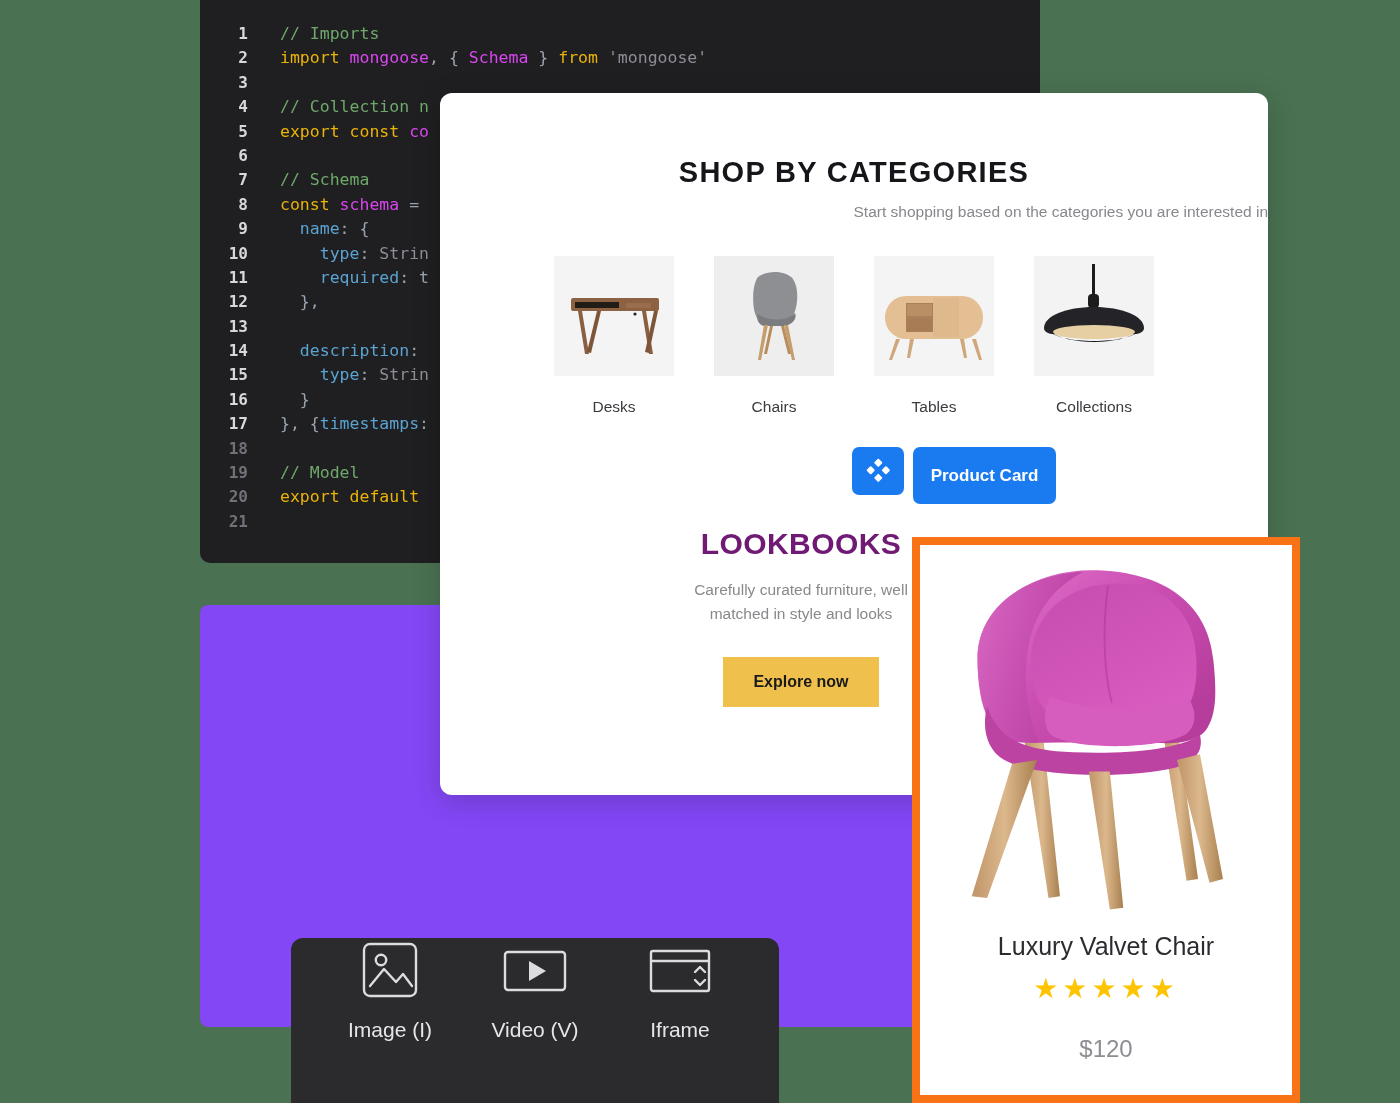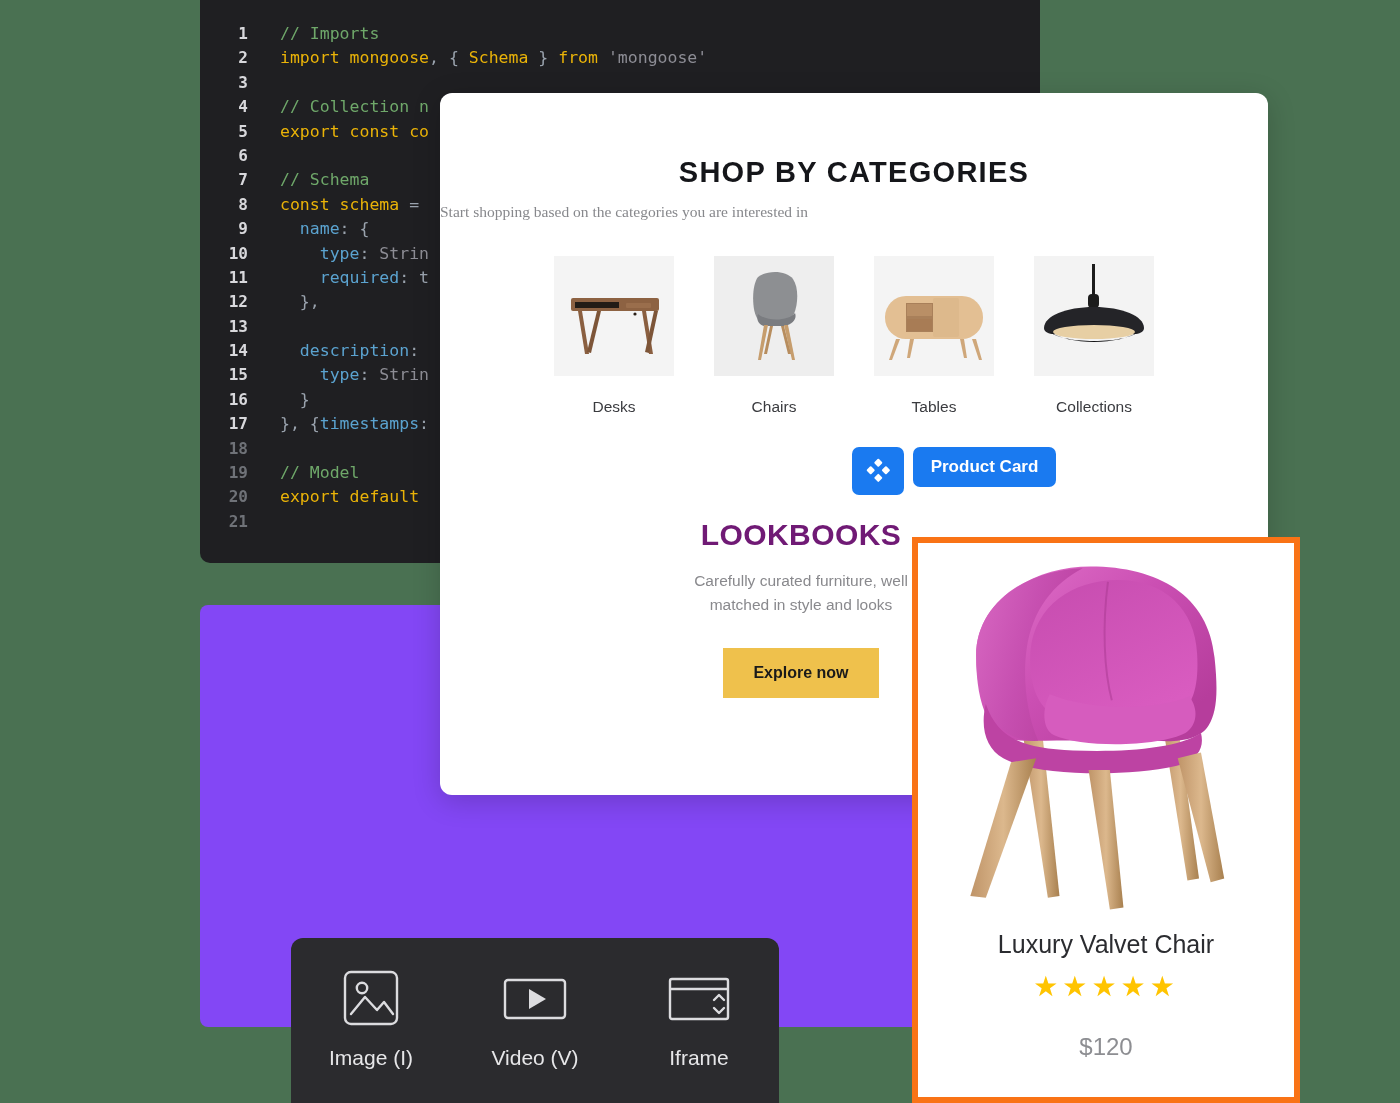--- a/index.html
+++ b/index.html
@@ -28,21 +28,21 @@
   }
   .gutter {
     width: 62px; min-width: 62px; text-align: right;
     color: #6f7278; padding-right: 14px;
     font-weight: bold; font-size: 16px;
   }
   .gutter.active { color: #d8d8dc; }
   .code-text { color: #c8c8cf; padding-left: 18px; }
   .tok-comment  { color: #6fa86a; }
   .tok-keyword  { color: #eab308; }
-  .tok-ident    { color: #eab308; }
+  .tok-ident    { color: #d946ef; }
   .tok-punct    { color: #9aa3ae; }
   .tok-string   { color: #8d8d95; }
   .tok-prop     { color: #5ba3d0; }
   .tok-plain    { color: #a8a8b0; }
 
   
   .purple-panel {
     position: absolute; left: 200px; top: 605px; width: 858px; height: 422px;
     background: #8347f5; border-radius: 8px; z-index: 2;
   }
@@ -52,22 +52,22 @@
     position: absolute; left: 440px; top: 93px; width: 828px; height: 702px;
     background: #ffffff; border-radius: 12px; z-index: 3;
     box-shadow: 0 6px 28px rgba(0,0,0,0.18);
     overflow: hidden;
   }
   .shop-title {
     text-align: center; margin-top: 63px;
     font-size: 29px; font-weight: bold; letter-spacing: 1.3px; color: #15161a;
   }
   .shop-sub {
-    text-align: left; margin-top: 14px;
-    font-size: 15.5px; color: #87888c; font-weight: normal; font-family: Liberation Serif, serif;
+    text-align: right; margin-top: 14px;
+    font-size: 15.5px; color: #87888c; font-weight: normal;
   }
   .cat-row {
     display: flex; justify-content: center; gap: 40px; margin-top: 35px;
   }
   .cat-item { width: 120px; }
   .cat-thumb {
     width: 120px; height: 120px; background: #f4f4f4;
     position: relative; overflow: hidden;
   }
   .cat-label {
@@ -77,21 +77,21 @@
   .btn-row {
     display: flex; justify-content: center; gap: 9px;
     margin-top: 31px; padding-left: 200px;
   }
   .icon-btn {
     width: 52px; height: 48px; background: #1a7af0; border-radius: 7px;
     display: flex; align-items: center; justify-content: center; border: none;
     cursor: pointer;
   }
   .label-btn {
-    height: 40px; background: #1a7af0; border-radius: 7px; border: none;
+    height: 57px; background: #1a7af0; border-radius: 7px; border: none;
     color: #fff; font-size: 17px; font-weight: bold; padding: 0 18px;
     cursor: pointer; font-family: "Liberation Sans", sans-serif;
   }
 
   .lookbooks {
     margin-top: 23px; text-align: center; padding-right: 106px;
   }
   .lb-title {
     font-size: 30px; font-weight: bold; letter-spacing: 0.4px; color: #701a75;
   }
@@ -100,42 +100,42 @@
   }
   .lb-btn {
     margin-top: 31px; background: #efc14c; border: none; color: #1a1a1a;
     font-size: 16px; font-weight: bold; padding: 16px 30px; cursor: pointer;
     font-family: "Liberation Sans", sans-serif;
   }
 
   
   .product-card {
     position: absolute; left: 912px; top: 537px; width: 388px; height: 566px;
-    background: #ffffff; border: 6px solid #f97316; z-index: 5;
+    background: #ffffff; border: 8px solid #f97316; z-index: 5;
     overflow: hidden;
   }
   .pc-image { height: 385px; position: relative; }
   .pc-name {
     text-align: center; font-size: 25px; color: #2b2c30; font-weight: normal;
     margin-top: 2px;
   }
   .pc-stars {
     text-align: center; margin-top: 14px; color: #ffc400;
     font-size: 28px; letter-spacing: 4px; line-height: 1;
   }
   .pc-price {
     text-align: center; margin-top: 32px; font-size: 24px; color: #8d8e92;
   }
 
   
   .toolbar {
     position: absolute; left: 291px; top: 938px; width: 488px; height: 165px;
     background: #2b2b2e; border-radius: 12px 12px 0 0; z-index: 6;
     display: flex; justify-content: center; align-items: flex-start;
-    gap: 54px; padding-top: 28px;
+    gap: 35px; 
   }
   .tool {
     width: 110px; display: flex; flex-direction: column; align-items: center;
     cursor: pointer;
   }
   .tool-icon { height: 64px; display: flex; align-items: center; justify-content: center; }
   .tool-label {
     margin-top: 16px; color: #e6e6e8; font-size: 21px; white-space: nowrap;
   }
 </style>

